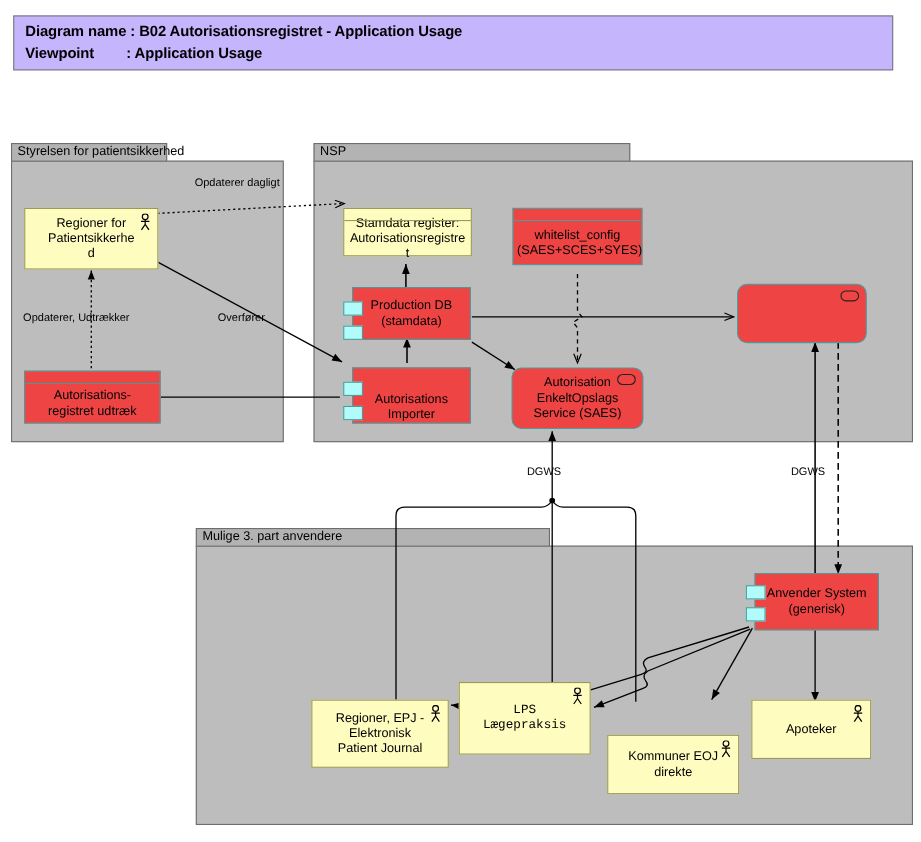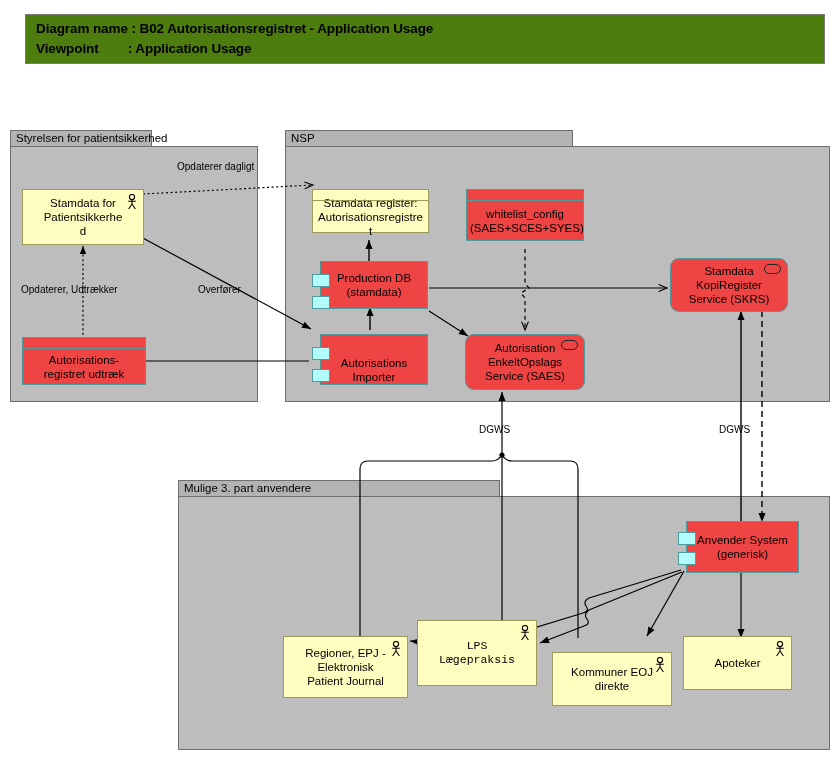--- a/index.html
+++ b/index.html
@@ -19,25 +19,25 @@
 
   #canvas {
     position: relative;
     width: 837px;
     height: 765px;
   }
 
   
   .title-banner {
     position: absolute;
-    left: 25px;
+    left: 12px;
     top: 14px;
     width: 800px;
     height: 50px;
-    background: #4d7c0f;
+    background: #c4b5fd;
     border: 1px solid #7a7a7a;
     box-sizing: border-box;
     padding: 4px 0 0 10px;
   }
   .title-row {
     font-size: 13.5px;
     font-weight: bold;
     line-height: 20px;
     white-space: pre;
     letter-spacing: -0.1px;
@@ -243,21 +243,21 @@
     <path d="M682,572 L589,610 Q583,614 587,619 Q591,624 584,626 L540,643" stroke="#000" stroke-width="1.2" fill="none" marker-end="url(#arrFill)"></path>
 
     <path d="M681,570 L589,598 Q583,601 586,606 Q590,611 583,613 L508,636 Q502,638 505,643 Q509,648 502,650 L410,641" stroke="#000" stroke-width="1.2" fill="none" marker-end="url(#arrFill)"></path>
   </svg>
 
   <div class="node yellow" style="left:22px; top:189px; width:122px; height:56px;">
     <svg class="actor-icon" viewBox="0 0 12 16">
       <circle cx="6" cy="3" r="2.6" fill="none" stroke="#000" stroke-width="1.1"></circle>
       <path d="M6,5.8 L6,10 M2.2,7.2 L9.8,7.2 M6,10 L2.6,15 M6,10 L9.4,15" fill="none" stroke="#000" stroke-width="1.1"></path>
     </svg>
-    <span class="label">Stamdata for
+    <span class="label">Regioner for
 Patientsikkerhe
 d</span>
   </div>
 
   <div class="node cyan dataobj" style="left:22px; top:337px; width:124px; height:48px;">
     <div class="data-band"></div>
     <span class="label">Autorisations-
 registret udtræk</span>
   </div>
 
@@ -290,23 +290,20 @@
 
   <div class="node cyan rounded" style="left:465px; top:334px; width:120px; height:56px;">
     <div class="service-icon"></div>
     <span class="label">Autorisation
 EnkeltOpslags
 Service (SAES)</span>
   </div>
 
   <div class="node cyan rounded" style="left:670px; top:258px; width:118px; height:54px;">
     <div class="service-icon"></div>
-    <span class="label">Stamdata
-KopiRegister
-Service (SKRS)</span>
   </div>
 
   <div class="node cyan" style="left:686px; top:521px; width:113px; height:52px;">
     <div class="comp-tab t1" style="top:10px;"></div>
     <div class="comp-tab t2" style="top:30px;"></div>
     <span class="label">Anvender System
 (generisk)</span>
   </div>
 
   <div class="node yellow" style="left:283px; top:636px; width:125px; height:62px;">
@@ -321,21 +318,21 @@
 
   <div class="node yellow" style="left:417px; top:620px; width:120px; height:66px;font-family:Liberation Mono, monospace;">
     <svg class="actor-icon" viewBox="0 0 12 16">
       <circle cx="6" cy="3" r="2.6" fill="none" stroke="#000" stroke-width="1.1"></circle>
       <path d="M6,5.8 L6,10 M2.2,7.2 L9.8,7.2 M6,10 L2.6,15 M6,10 L9.4,15" fill="none" stroke="#000" stroke-width="1.1"></path>
     </svg>
     <span class="label">LPS
 Lægepraksis</span>
   </div>
 
-  <div class="node yellow" style="left:552px; top:652px; width:120px; height:54px;">
+  <div class="node yellow" style="left:552px; top:668px; width:120px; height:54px;">
     <svg class="actor-icon" viewBox="0 0 12 16">
       <circle cx="6" cy="3" r="2.6" fill="none" stroke="#000" stroke-width="1.1"></circle>
       <path d="M6,5.8 L6,10 M2.2,7.2 L9.8,7.2 M6,10 L2.6,15 M6,10 L9.4,15" fill="none" stroke="#000" stroke-width="1.1"></path>
     </svg>
     <span class="label">Kommuner EOJ
 direkte</span>
   </div>
 
   <div class="node yellow" style="left:683px; top:636px; width:109px; height:54px;">
     <svg class="actor-icon" viewBox="0 0 12 16">

